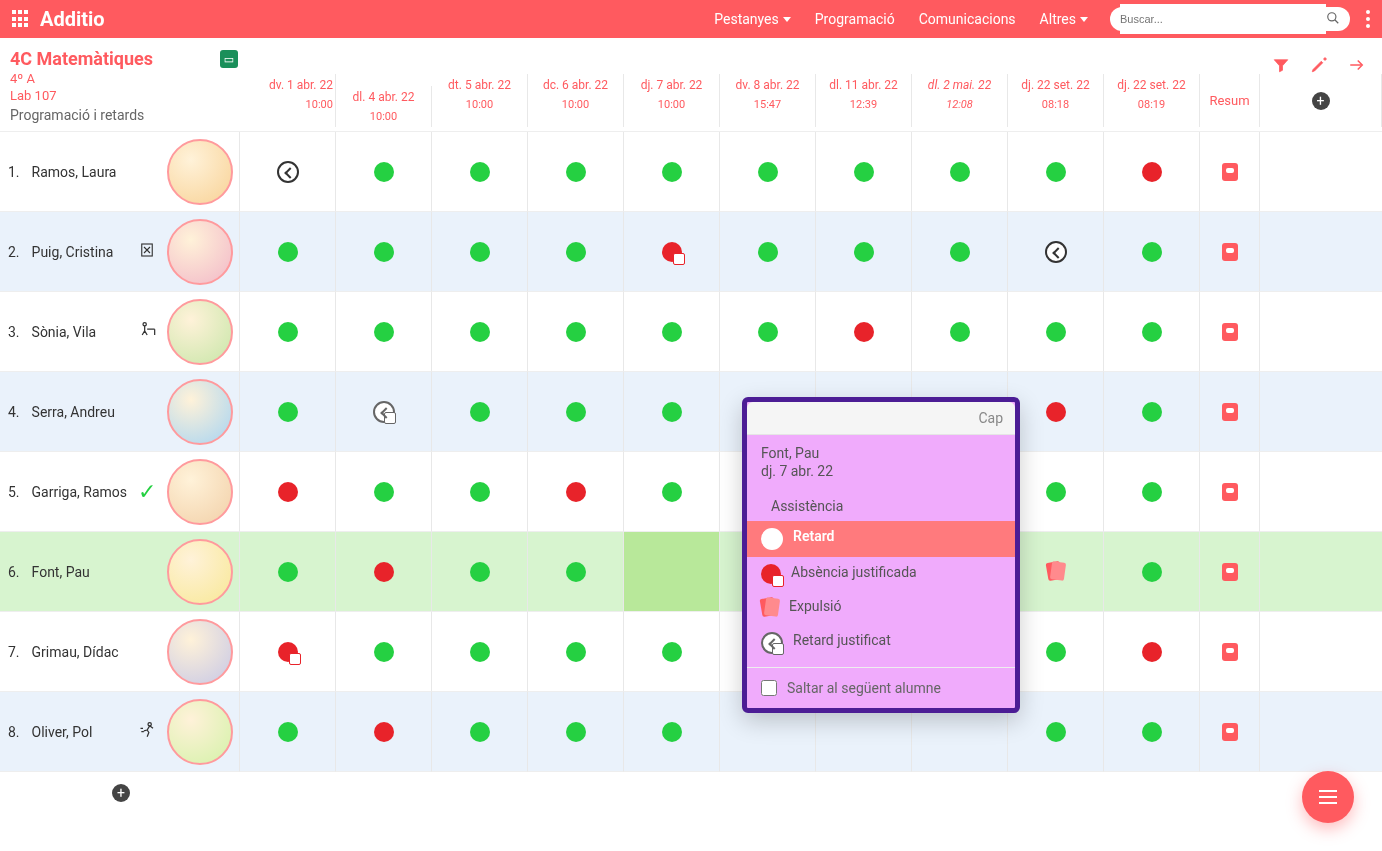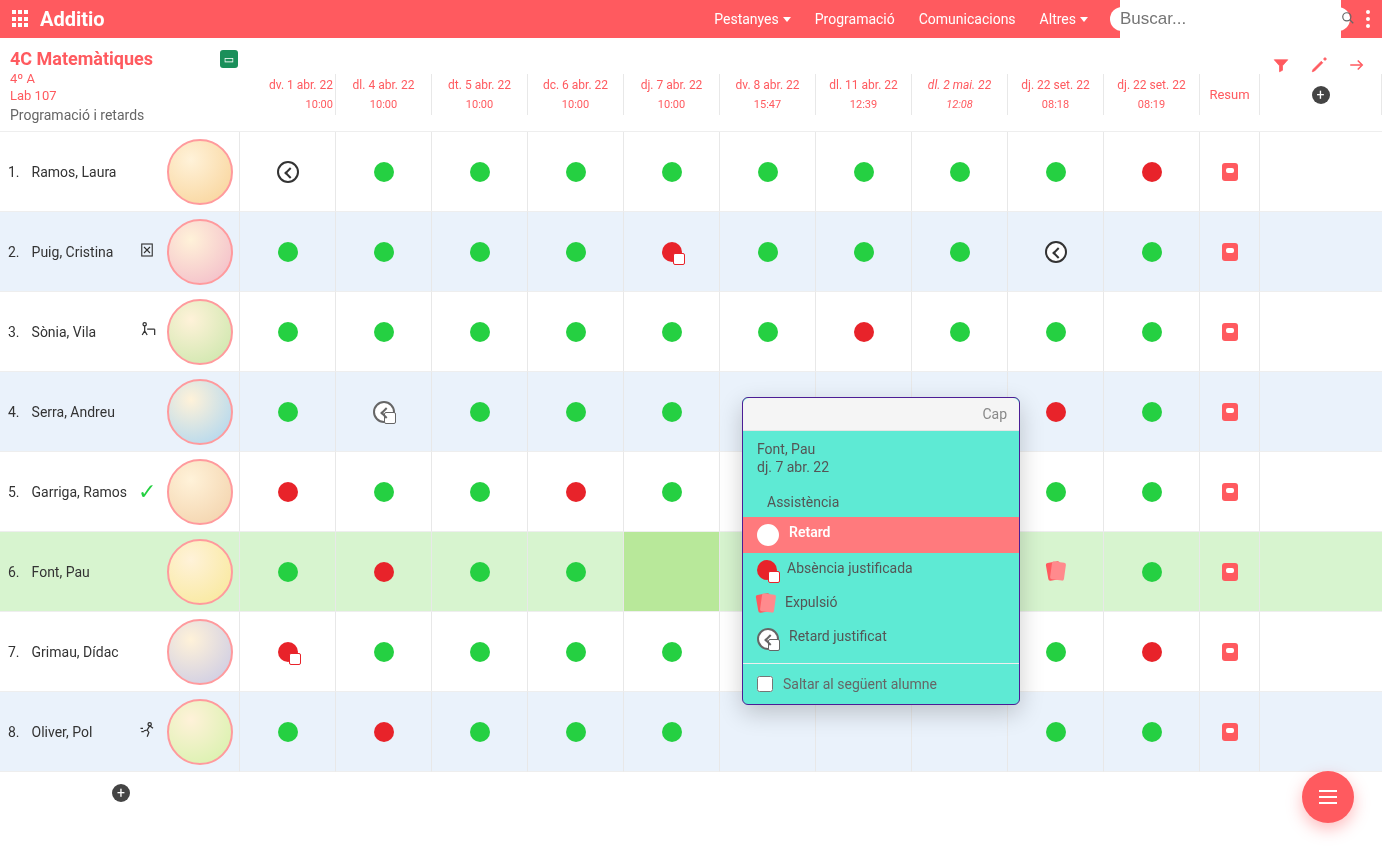--- a/index.html
+++ b/index.html
@@ -7,21 +7,21 @@
 
 
 .navbar { background: #ff5a5f; height: 38px; display: flex; align-items: center; padding: 0 12px; color: #fff; }
 .navbar .menu-icon { width: 18px; height: 18px; display: flex; flex-wrap: wrap; gap: 2px; cursor: pointer; }
 .navbar .menu-icon span { width: 4px; height: 4px; background: #fff; }
 .navbar .brand { font-size: 20px; font-weight: 700; margin-left: 10px; }
 .navbar .spacer { flex: 1; }
 .navbar .nav-link { color: #fff; padding: 0 12px; font-size: 14px; cursor: pointer; display: flex; align-items: center; gap: 4px; }
 .navbar .caret { width: 0; height: 0; border-left: 4px solid transparent; border-right: 4px solid transparent; border-top: 5px solid #fff; }
 .navbar .search { background: #fff; border-radius: 14px; height: 24px; width: 240px; display: flex; align-items: center; padding: 0 10px; margin: 0 10px; }
-.navbar .search input { border: none; outline: none; flex: 1; font-size: 17px; color: #1d4ed8; padding: 9px 0; }
+.navbar .search input { border: none; outline: none; flex: 1; font-size: 11px; color: #1d4ed8; padding: 9px 0; }
 .navbar .search .sicon { color: #888; }
 .navbar .kebab { display: flex; flex-direction: column; gap: 3px; cursor: pointer; margin-left: 6px; }
 .navbar .kebab span { width: 4px; height: 4px; background: #fff; border-radius: 50%; }
 
 
 .page-header { display: flex; padding: 10px 16px 0 10px; position: relative; border-bottom: 1px solid #eee; }
 .page-header .info { width: 240px; }
 .page-header .title { color: #ff5a5f; font-weight: 700; font-size: 18px; }
 .page-header .sub { color: #ff5a5f; font-size: 13px; margin-top: 2px; }
 .page-header .loc { color: #ff5a5f; font-size: 13px; margin-top: 2px; }
@@ -52,21 +52,21 @@
 .expul { width:18px; height:20px; position:relative;}
 .expul::before{content:""; position:absolute; width:14px; height:18px; background:#ff5a5f; border-radius:2px; transform:rotate(-10deg);}
 .expul::after{content:""; position:absolute; width:14px; height:18px; background:#ff8a8d; border-radius:2px; left:4px; transform:rotate(8deg);}
 .card-icon { width:16px; height:18px; background:#ff5a5f; border-radius:3px; position:relative; cursor:pointer;}
 .card-icon::after{content:""; position:absolute; width:8px; height:5px; background:#fff; border-radius:2px; top:5px; left:4px;}
 .student-side-icon { position:absolute; left: 138px; color:#333;}
 .checkmark { color:#25d042; font-size:22px;}
 .cell.name .num { margin-right: 4px; }
 
 
-.popover { position: absolute; top: 397px; left: 742px; width: 278px; background:#5eead4; border:1px solid #4c1d95; border-radius:6px; box-shadow: 0 8px 24px rgba(0,0,0,0.2); z-index:100; font-size:14px; }
+.popover { position: absolute; top: 397px; left: 742px; width: 278px; background:#f0abfc; border:5px solid #4c1d95; border-radius:6px; box-shadow: 0 8px 24px rgba(0,0,0,0.2); z-index:100; font-size:14px; }
 .popover .phead { background:#f5f5f5; border-bottom:1px solid #e5e5e5; padding: 8px 12px; text-align:right; color:#888; border-radius:6px 6px 0 0;}
 .popover .pmeta { padding: 10px 14px 4px; color:#555;}
 .popover .pmeta div { margin-bottom:2px;}
 .popover .opts { padding: 6px 0;}
 .popover .opt { display:flex; align-items:flex-start; gap:10px; padding: 7px 14px; cursor:pointer; color:#555;}
 .popover .opt.selected { background:#ff7a7d; color:#fff; font-weight:600;}
 .popover .opt.selected .retard{ border-color:#fff;}
 .popover .opt.selected .retard::after{ border-color:#fff;}
 .popover .pfoot { border-top:1px solid #eee; padding:12px 14px; display:flex; align-items:center; gap:10px; color:#666;}
 .popover .pfoot input { width:16px; height:16px;}
@@ -130,21 +130,21 @@
     <div class="loc">Lab 107</div>
     <div class="mode">Programació i retards</div>
   </div>
   <div class="badge">▭</div>
   <div id="col-heads" style="display:flex; position:absolute; left:240px; top:36px; right:0;">
 
   <div class="col-head" style="width: 96px; text-align: right;">
         <div class="d">dv. 1 abr. 22</div>
         <div class="t">10:00</div>
       </div>
-      <div class="col-head" style="width: 96px;">
+      <div class="col-head" style="width: 96px; margin-top: 12px;">
         <div class="d">dl. 4 abr. 22</div>
         <div class="t">10:00</div>
       </div>
       <div class="col-head" style="width: 96px;">
         <div class="d">dt. 5 abr. 22</div>
         <div class="t">10:00</div>
       </div>
       <div class="col-head" style="width: 96px;">
         <div class="d">dc. 6 abr. 22</div>
         <div class="t">10:00</div>

